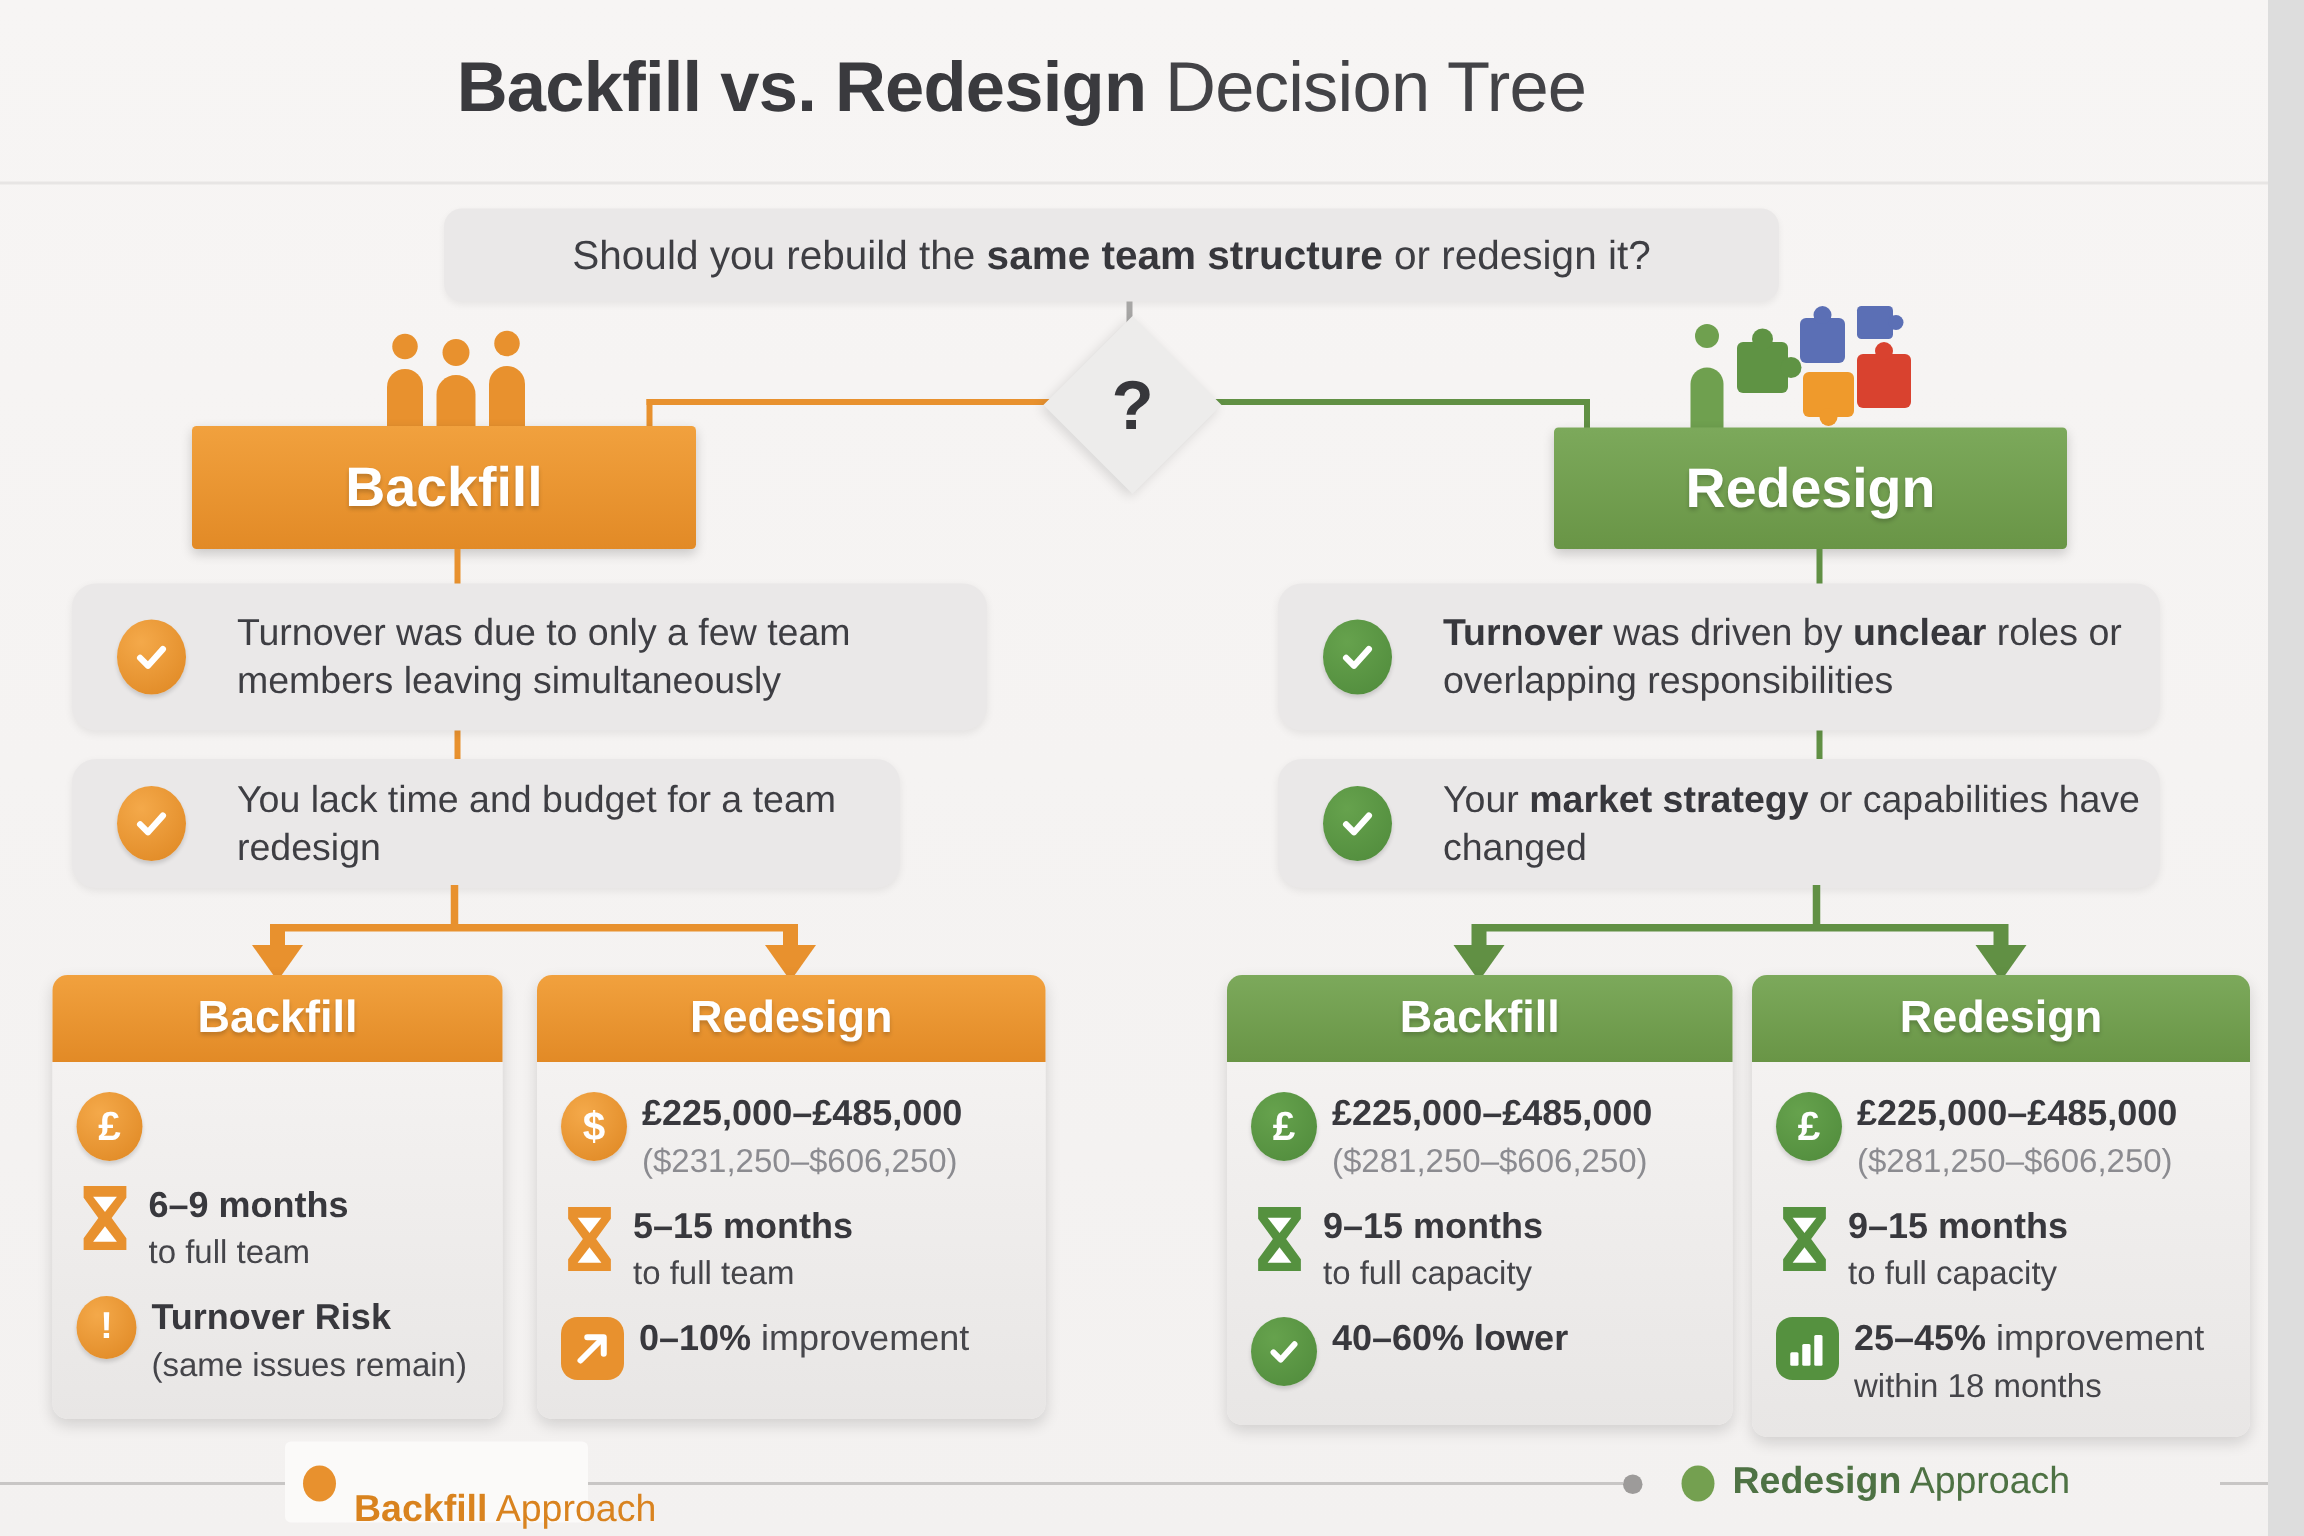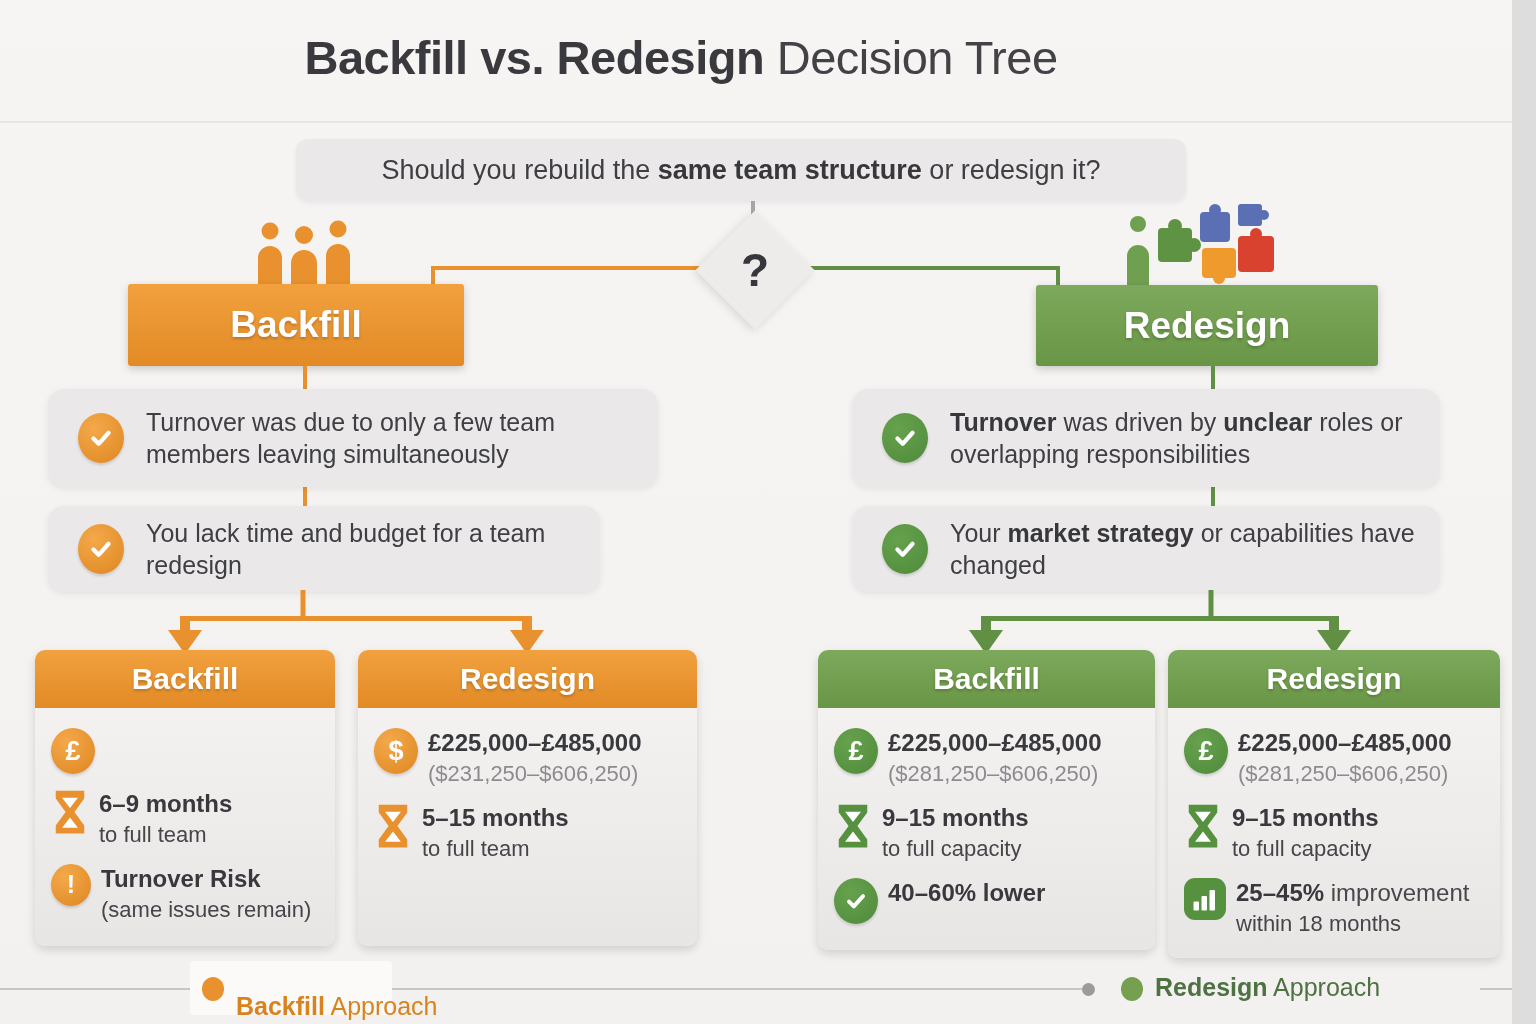--- a/index.html
+++ b/index.html
@@ -35,21 +35,21 @@
   .branch-hdr{height:82px;display:flex;align-items:center;justify-content:center;
     color:#fff;font-size:37px;font-weight:700;text-shadow:0 2px 3px rgba(0,0,0,.2);
     border-radius:3px;box-shadow:0 3px 8px rgba(0,0,0,.18);}
   .orange-grad{background:linear-gradient(180deg,#F1A13E 0%,#E28A26 100%);}
   .green-grad{background:linear-gradient(180deg,#7CA95B 0%,#699546 100%);}
   .hdr-backfill{left:128px;top:284px;width:336px;}
   .hdr-redesign{left:1036px;top:285px;width:342px;height:81px;}
 
   
   .cond{background:#EAE8E8;border-radius:16px;box-shadow:0 2px 6px rgba(0,0,0,.07);
-    display:flex;align-items:center;padding-left:30px;gap:22px;box-sizing:border-box;}
+    display:flex;align-items:center;padding-left:30px;gap:34px;box-sizing:border-box;}
   .cond-text{font-size:25px;color:#3E3E43;line-height:1.3;}
   .cond-text .bold{font-weight:700;color:#37373C;}
   .cond-check{width:46px;height:50px;border-radius:50%;flex:0 0 auto;
     display:flex;align-items:center;justify-content:center;box-shadow:0 2px 3px rgba(0,0,0,.15);}
   .oc-grad{background:radial-gradient(circle at 35% 30%,#F4A94A,#DE8621);}
   .gc-grad{background:radial-gradient(circle at 35% 30%,#66A24D,#4F8A3B);}
   #cond-l1{left:48px;top:389px;width:610px;height:98px;}
   #cond-l2{left:48px;top:506px;width:552px;height:86px;}
   #cond-r1{left:852px;top:389px;width:588px;height:98px;}
   #cond-r2{left:852px;top:506px;width:588px;height:86px;}
@@ -272,20 +272,30 @@
         <svg class="hg-icon" width="38" height="46" viewBox="0 0 24 29">
           <path d="M3 1 h18 v5 L14.8 14.5 L21 23 v5 H3 v-5 L9.2 14.5 L3 6 Z" fill="#E8912E"></path>
           <path d="M7 5.5 h10 L12 12 Z" fill="#fff"></path>
             <path d="M7 24.5 h10 L12 18 Z" fill="#fff"></path>
         </svg>
         <div>
             <div class="l1">5–15 months</div>
              <div class="l2">to full team</div>
           </div>
       </div>
+      <div class="crow">
+        <svg class="sq-icon" width="42" height="42" viewBox="0 0 42 42">
+          <rect width="42" height="42" rx="11" fill="#E8912E"></rect>
+          <path d="M13 29 L27.5 14.5" stroke="#fff" stroke-width="4" stroke-linecap="round"></path>
+          <path d="M17.5 13.5 H28.5 V24.5" stroke="#fff" stroke-width="4" fill="none" stroke-linecap="round" stroke-linejoin="round"></path>
+        </svg>
+        <div>
+            <div class="l1"><span>0–10%</span><span class="rest"> improvement</span></div>
+          </div>
+      </div>
     </div>
   </div>
 
   <div id="card3" class="card">
     <div class="card-header green-grad">Backfill</div>
     <div class="card-body">
       <div class="crow">
         <div class="circle-icon gc-grad">
             <span>£</span>
           </div>

